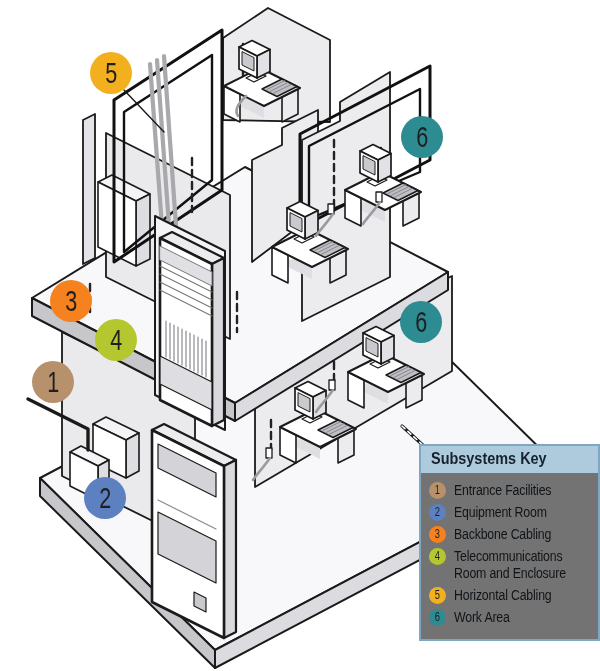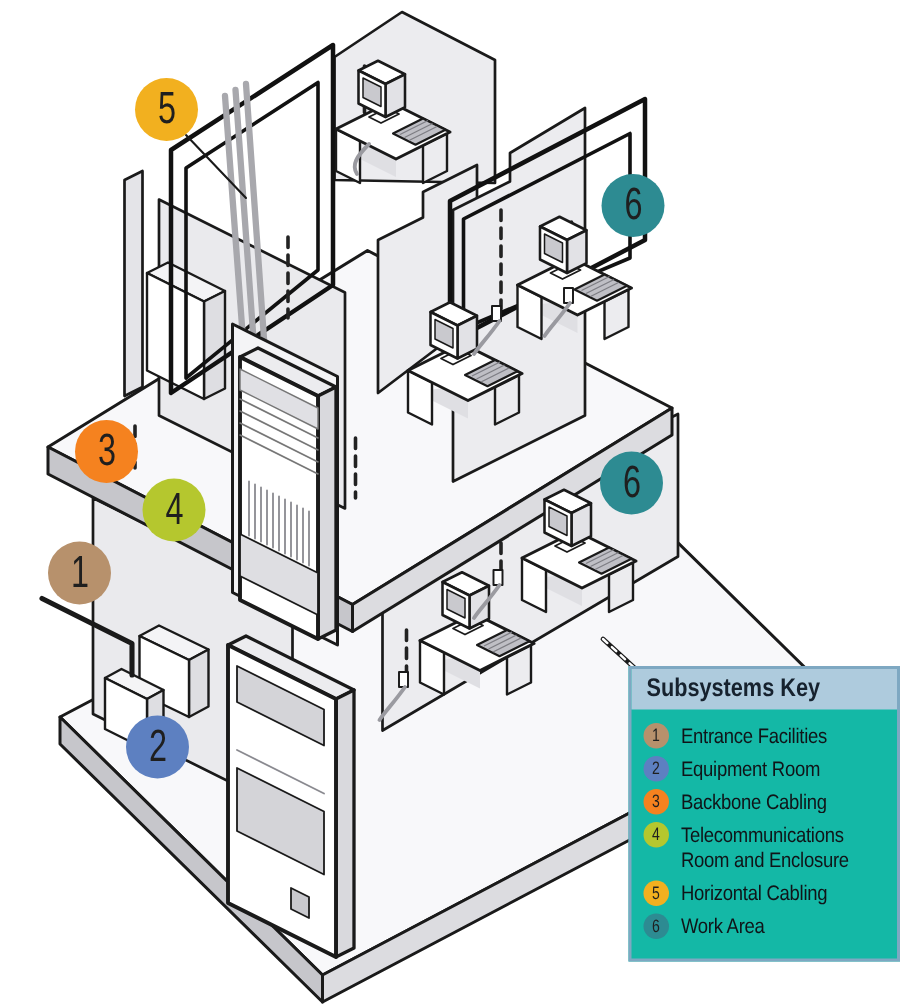--- a/index.html
+++ b/index.html
@@ -13,21 +13,21 @@
   .callout{
     position:absolute;width:42px;height:42px;border-radius:50%;
     display:flex;align-items:center;justify-content:center;
     color:#1f1f1f;font-size:30px;font-weight:400;
   }
   .callout span{display:inline-block;transform:scaleX(.72);}
 
   
   .legend{
     position:absolute;left:419px;top:444px;width:181px;box-sizing:border-box;
-    border:2px solid #7ea8c2;background:#14b8a6;
+    border:2px solid #7ea8c2;background:#737373;
   }
   .legend-header{
     padding:3px 6px 4px 10px;font-size:17px;font-weight:700;color:#16222e;
     white-space:nowrap;
   }
   .legend-header span{display:inline-block;transform:scaleX(.85);transform-origin:left center;}
   .legend-body{padding:9px 4px 13px 8px;display:flex;flex-direction:column;gap:5px;}
   .legend-row{display:flex;align-items:flex-start;gap:8px;}
   .legend-dot{
     flex:0 0 auto;width:17px;height:17px;border-radius:50%;margin-top:0px;

